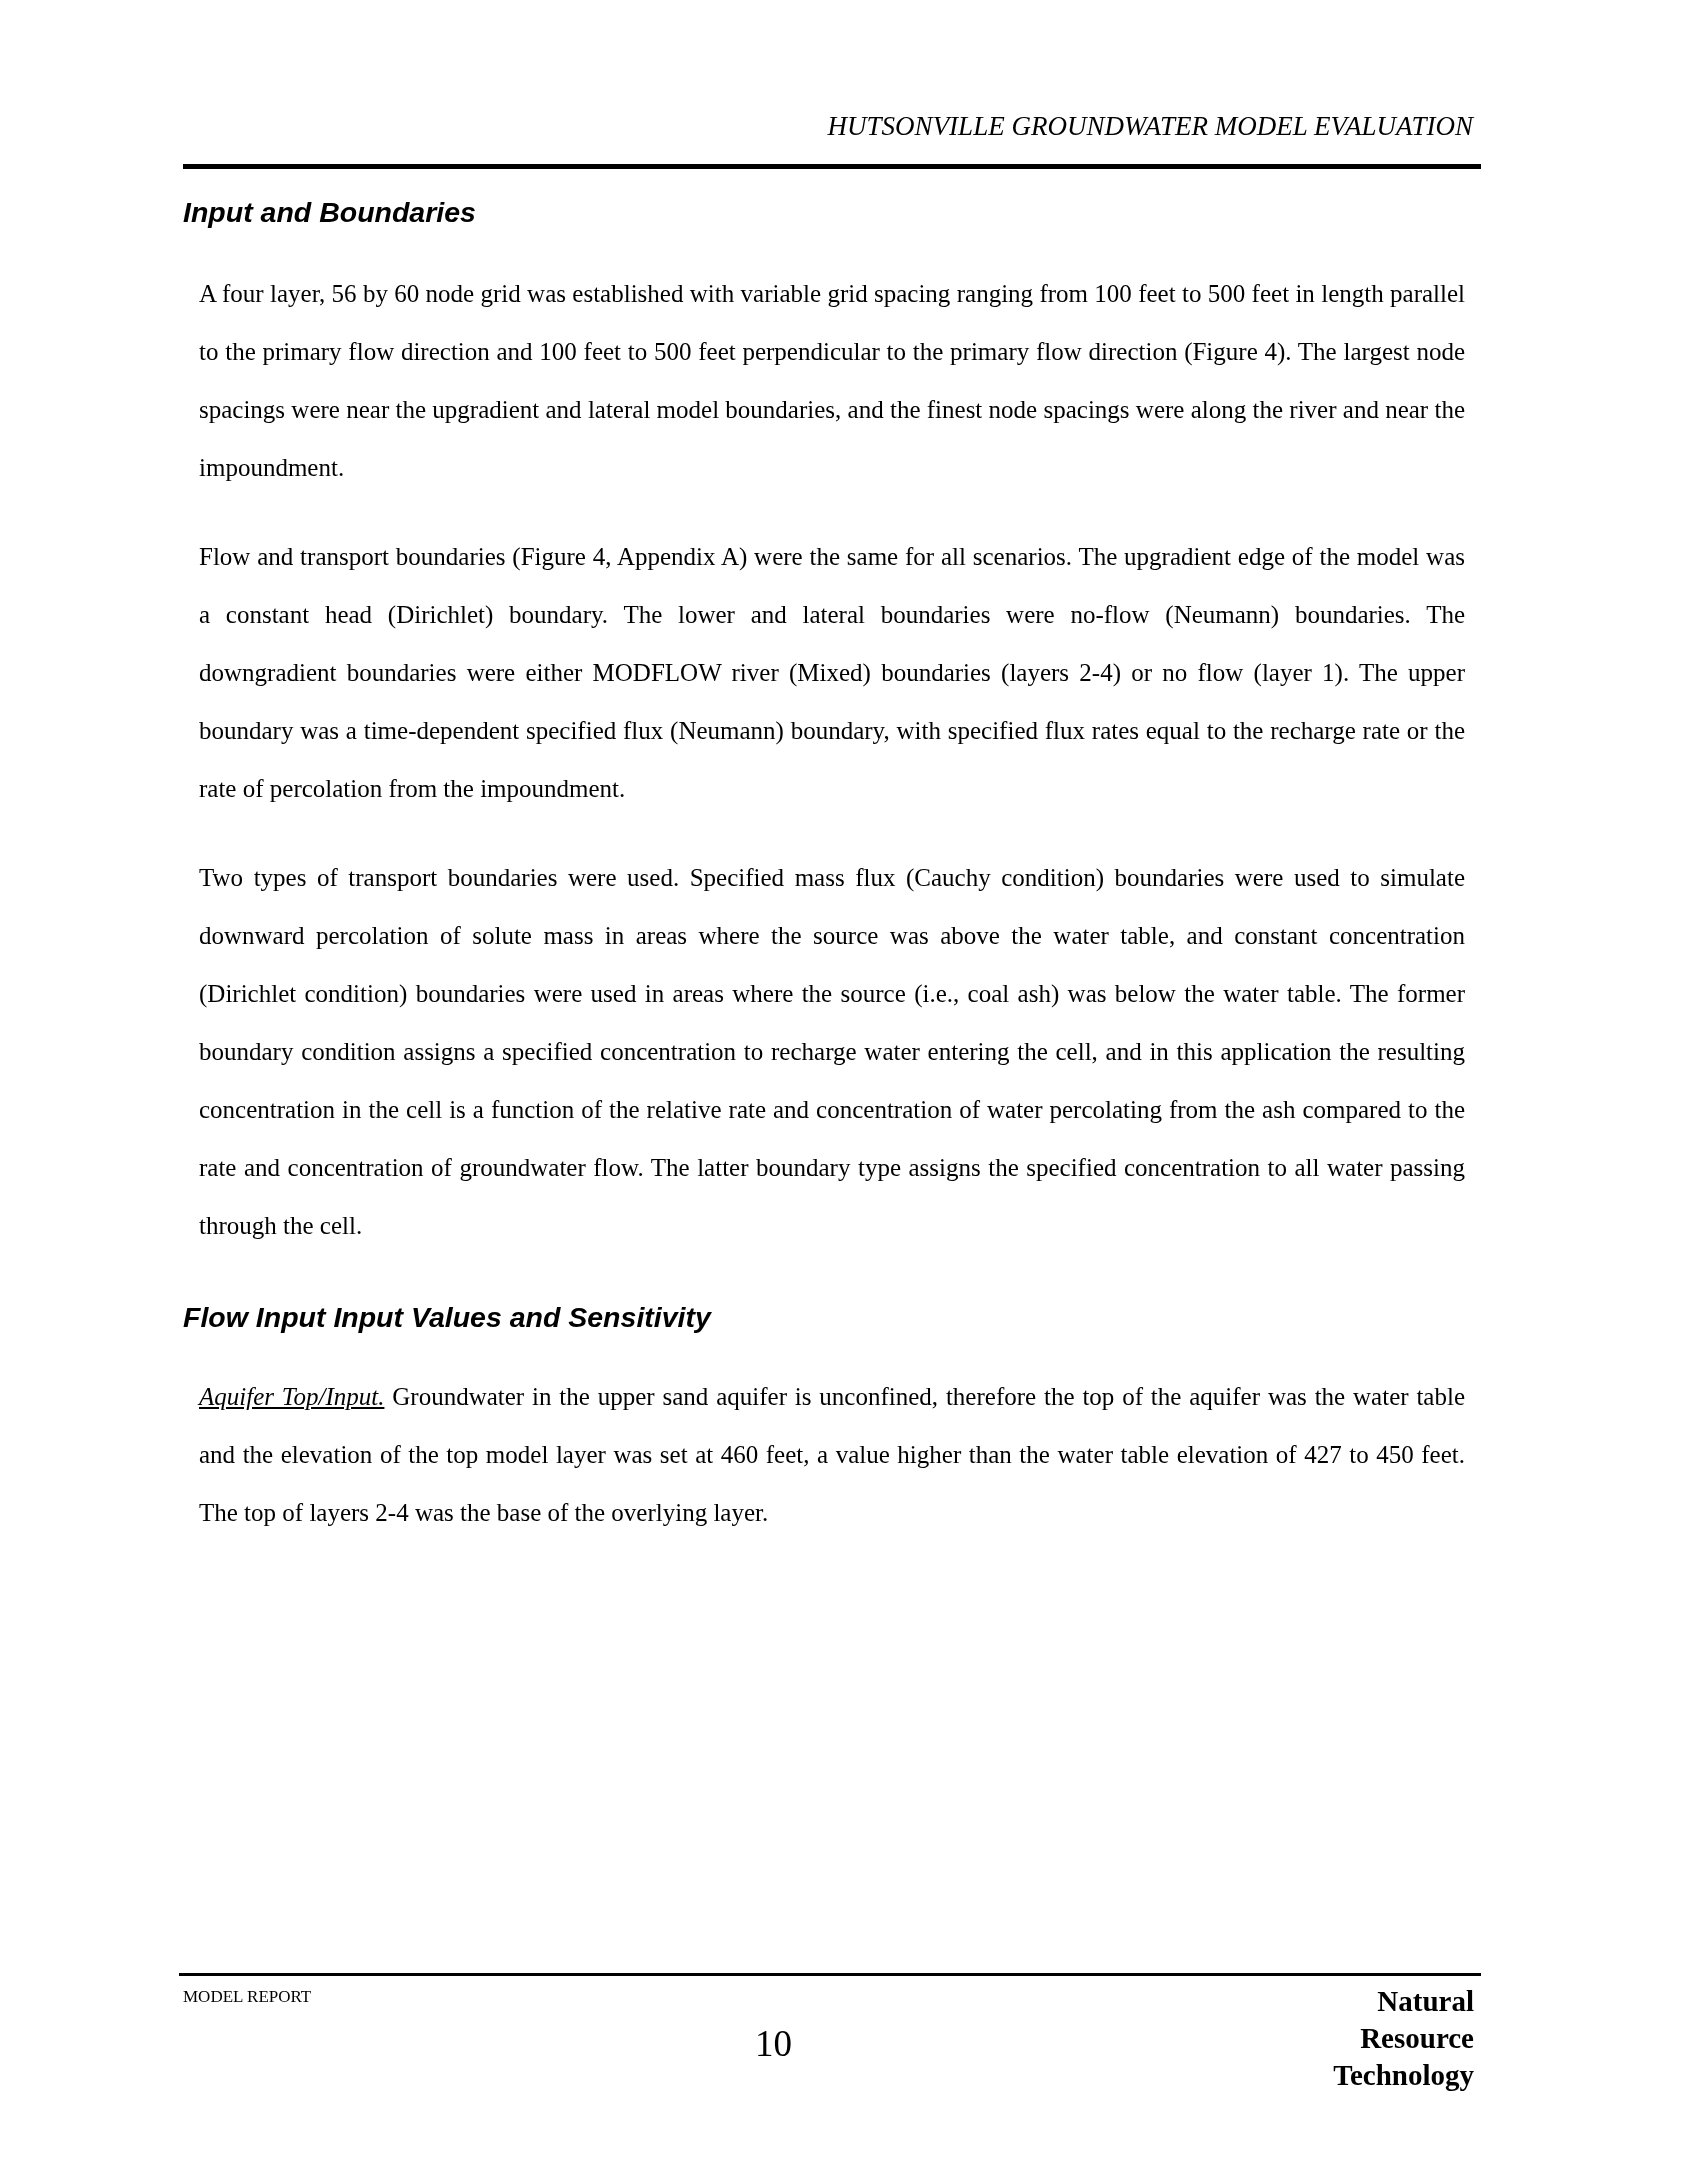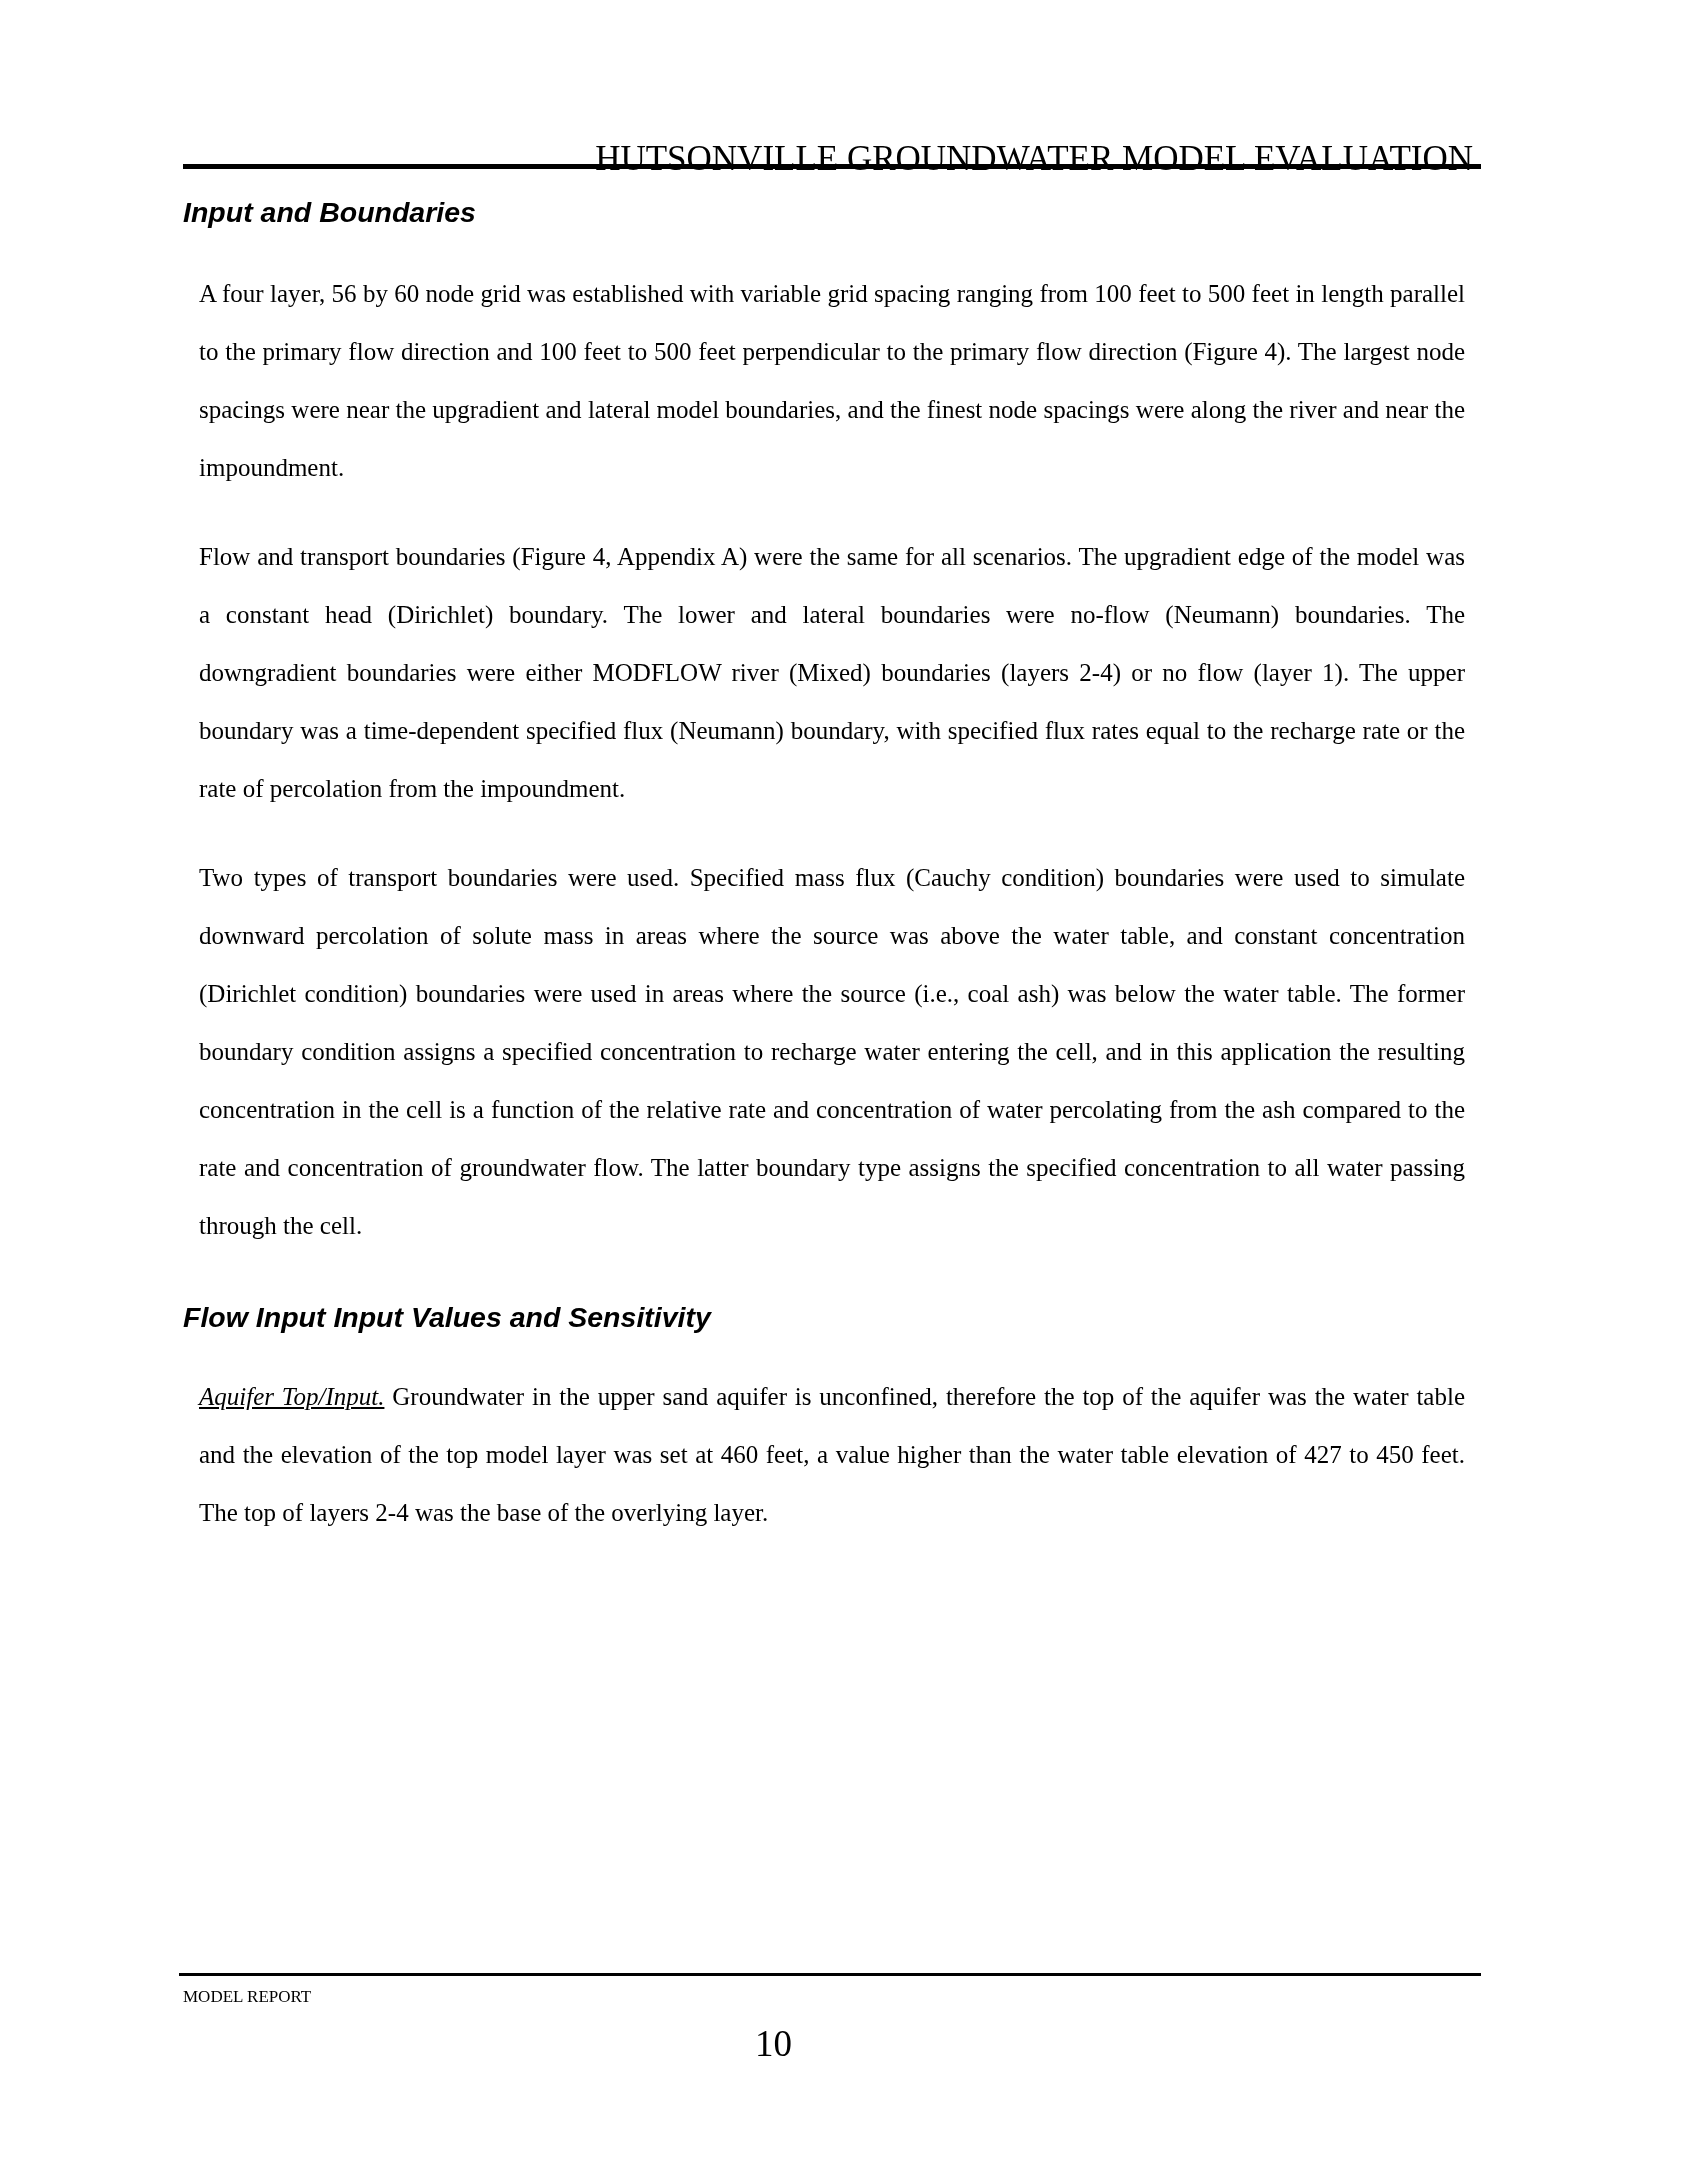--- a/index.html
+++ b/index.html
@@ -18,23 +18,23 @@
     .page {
       position: absolute;
       left: 0; top: 0;
       width: 1685px;
       height: 2183px;
     }
     .running-header {
       position: absolute;
       right: 212px;
       top: 111px;
-      font-size: 35px;
+      font-style: italic;
+      font-size: 27px;
       letter-spacing: 0px;
-      margin-top: 28px;
     }
     .header-rule {
       position: absolute;
       left: 183px;
       width: 1298px;
       top: 164px;
       height: 4.6px;
       background: #000;
     }
     .content {
@@ -114,15 +114,20 @@
     <h2 class="section-heading heading-gap">Flow Input Input Values and Sensitivity</h2>
 
 
     <p class="para para-gap"><span class="underline-lead">Aquifer Top/Input.</span><span>  Groundwater in the upper sand aquifer is unconfined, therefore the top of the aquifer was the water table and the elevation of the top model layer was set at 460 feet, a value higher than the water table elevation of 427 to 450 feet.  The top of layers 2-4 was the base of the overlying layer.</span></p>
 
   </div>
 
   <div class="footer-rule"></div>
   <div class="footer-left">MODEL REPORT</div>
   <div class="footer-page">10</div>
+  <div class="footer-brand">
+    <div>Natural</div>
+    <div>Resource</div>
+    <div>Technology</div>
+  </div>
 
 </div>
 
 
 </body></html>

